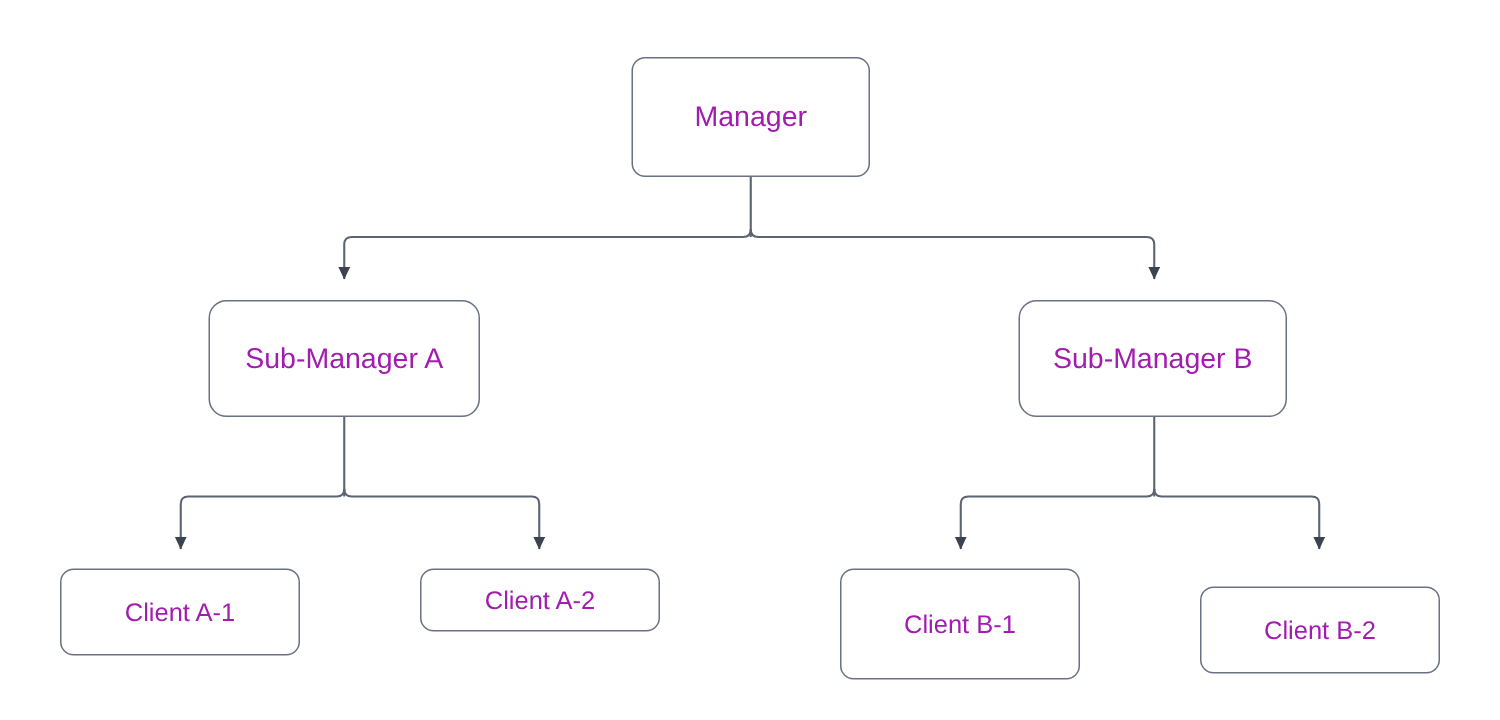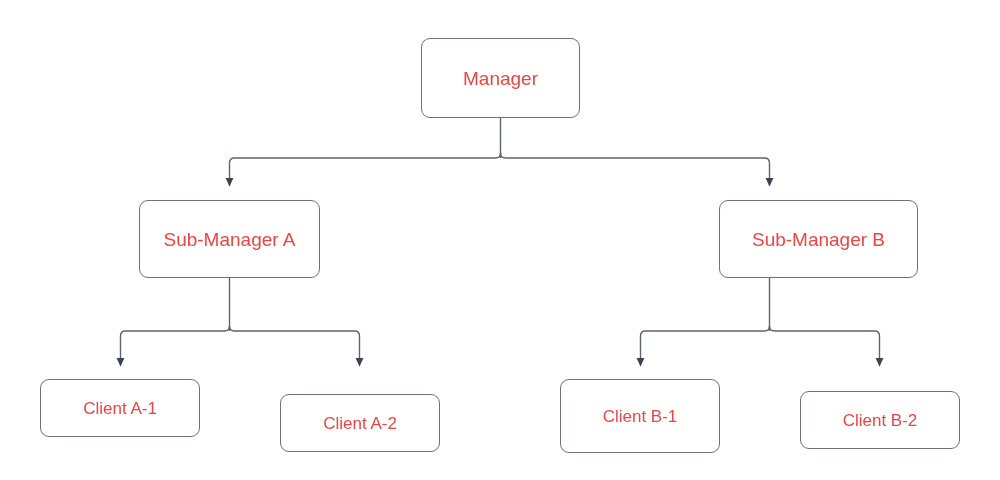--- a/index.html
+++ b/index.html
@@ -34,26 +34,26 @@
     border: 1.4px solid #6a7180;
     border-radius: 9px;
     display: flex;
     align-items: center;
     justify-content: center;
     color: #2b3140;
     z-index: 2;
   }
   .node-label {
     font-family: "Liberation Sans", sans-serif;
-    color: #ef4444;
+    color: #a21caf;
     white-space: nowrap;
     line-height: 1;
   }
   .node.level-0 { font-size: 19px; }
-  .node.level-1 { font-size: 19px; }
+  .node.level-1 { font-size: 19px; border-radius: 12px; }
   .node.level-2 { font-size: 17px; }
 </style>
 </head>
 <body>
 
 <div id="diagram-canvas">
 
   <svg id="connector-layer" viewBox="0 0 1000 480" width="1000" height="480" xmlns="http://www.w3.org/2000/svg">
     <defs>
       <marker id="arrow-head" markerWidth="10" markerHeight="10" refX="8.2" refY="4" orient="auto" markerUnits="userSpaceOnUse">
@@ -84,29 +84,29 @@
   </svg>
 
   <div class="node level-0" style="left:421px; top:38px; width:159px; height:80px;">
     <span class="node-label">Manager</span>
   </div>
 
   <div class="node level-1" style="left:139px; top:200px; width:181px; height:78px;">
     <span class="node-label">Sub-Manager A</span>
   </div>
 
-  <div class="node level-1" style="left:679px; top:200px; width:199px; height:78px;margin-left:40px;">
+  <div class="node level-1" style="left:679px; top:200px; width:179px; height:78px;">
     <span class="node-label">Sub-Manager B</span>
   </div>
 
   <div class="node level-2" style="left:40px; top:379px; width:160px; height:58px;">
     <span class="node-label">Client A-1</span>
   </div>
 
-  <div class="node level-2" style="left:280px; top:394px; width:160px; height:58px;">
+  <div class="node level-2" style="left:280px; top:379px; width:160px; height:42px;">
     <span class="node-label">Client A-2</span>
   </div>
 
   <div class="node level-2" style="left:560px; top:379px; width:160px; height:74px;">
     <span class="node-label">Client B-1</span>
   </div>
 
   <div class="node level-2" style="left:800px; top:379px; width:160px; height:58px;margin-top:12px;">
     <span class="node-label">Client B-2</span>
   </div>

